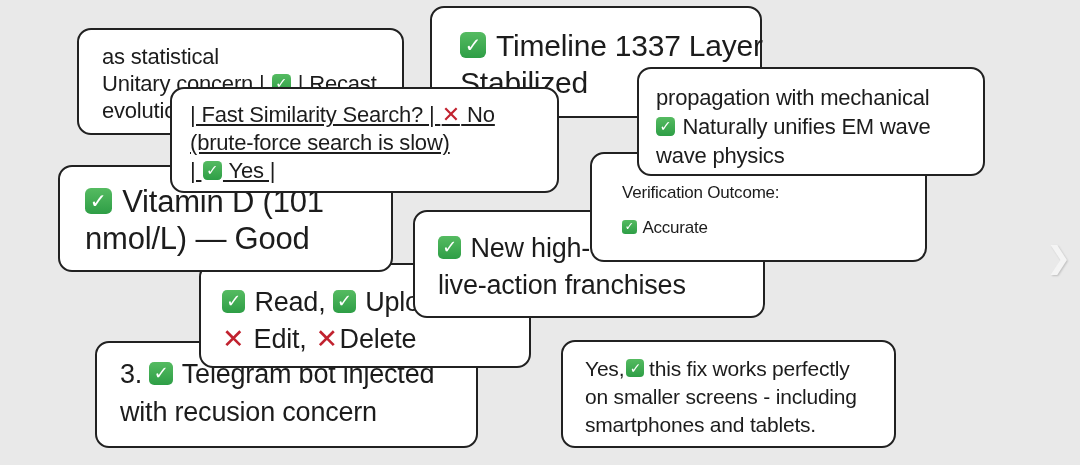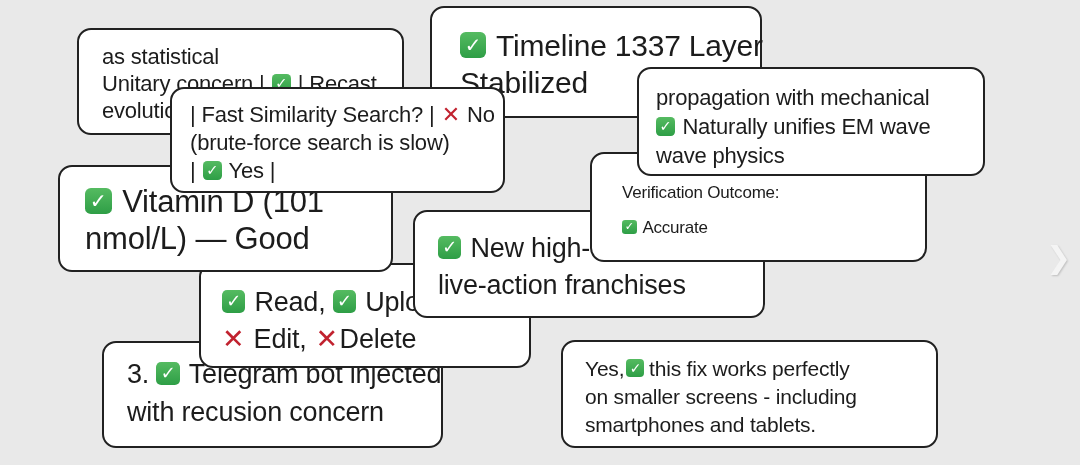--- a/index.html
+++ b/index.html
@@ -46,28 +46,28 @@
     font-style:normal;
   }
   .cross::after{content:"✕";}
   .lead{margin-right:0.34em;}
   .tight{margin:0 0.06em;}
   .after-comma{margin:0 0.22em 0 0.10em;}
 
   
   .card-unitary     {left:77px;  top:28px;  width:327px; height:107px; z-index:2; font-size:22px; line-height:27px; padding:13px 10px 0 23px;}
   .card-timeline    {left:430px; top:6px;   width:332px; height:112px; z-index:2; font-size:30px; line-height:37px; padding:19px 10px 0 28px;}
-  .card-fast        {left:170px; top:87px;  width:335px; height:106px; z-index:6; font-size:22px; line-height:28px; padding:12px 5px 0 18px;}
+  .card-fast        {left:170px; top:87px;  width:389px; height:106px; z-index:6; font-size:22px; line-height:28px; padding:12px 5px 0 18px;text-decoration:underline;}
   .card-naturally   {left:637px; top:67px;  width:348px; height:109px; z-index:5; font-size:22px; line-height:29px; padding:14px 10px 0 17px;}
   .card-verification{left:590px; top:152px; width:337px; height:110px; z-index:4; font-size:17px; line-height:35px; padding:21px 10px 0 30px;}
   .card-vitamin     {left:58px;  top:165px; width:335px; height:107px; z-index:3; font-size:31px; line-height:37px; padding:16px 10px 0 25px;}
   .card-newhigh     {left:413px; top:210px; width:352px; height:108px; z-index:3; font-size:27px; line-height:37px; padding:18px 10px 0 23px;}
   .card-readupload  {left:199px; top:263px; width:332px; height:105px; z-index:2; font-size:27px; line-height:37px; padding:19px 10px 0 21px;}
-  .card-telegram    {left:95px;  top:341px; width:341px; height:107px; z-index:1; font-size:27px; line-height:38px; padding:12px 10px 0 23px;margin-left:7px;}
-  .card-smaller     {left:561px; top:340px; width:377px; height:108px; z-index:1; font-size:21px; line-height:28px; padding:13px 10px 0 22px;}
+  .card-telegram    {left:95px;  top:341px; width:383px; height:107px; z-index:1; font-size:27px; line-height:38px; padding:12px 10px 0 23px;}
+  .card-smaller     {left:561px; top:340px; width:335px; height:108px; z-index:1; font-size:21px; line-height:28px; padding:13px 10px 0 22px;}
 
   .carousel-next{
     position:absolute;
     left:1046px; top:240px;
     z-index:7;
     font-size:30px;
     font-weight:bold;
     color:#f4f4f4;
     text-shadow:1px 1px 2px rgba(0,0,0,0.18);
     cursor:pointer;

